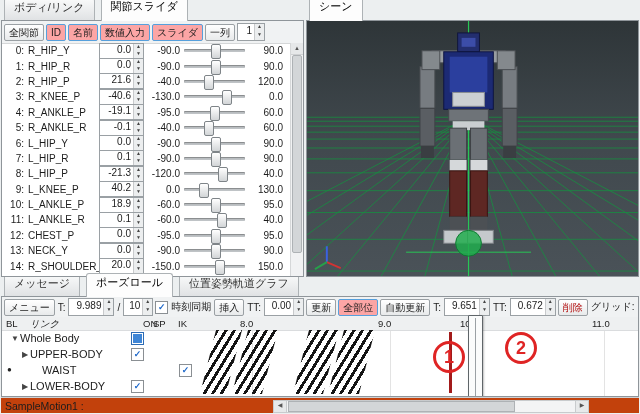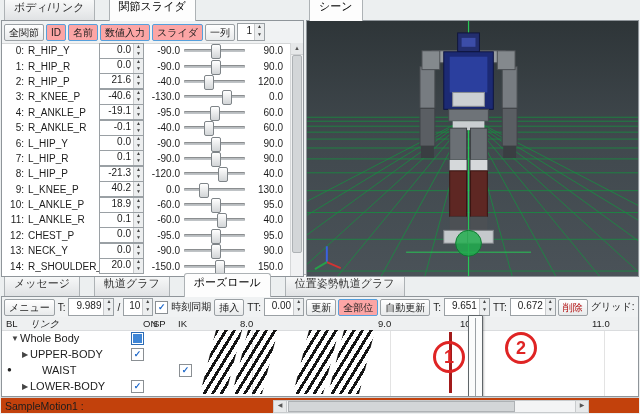--- a/index.html
+++ b/index.html
@@ -1,17 +1,17 @@
 <!DOCTYPE html>
 <html><head>
 <meta charset="utf-8">
 <style>
   html,body{margin:0;padding:0;}
   .app{position:relative;width:640px;height:414px;background:#eceff0;font-family:"Liberation Sans",sans-serif;font-size:11px;color:#1c1c1c;overflow:hidden;}
-  .tabbar{display:flex;align-items:flex-end;height:19px;padding-left:3px;gap:14px;position:relative;}
+  .tabbar{display:flex;align-items:flex-end;height:19px;padding-left:3px;gap:6px;position:relative;}
   .tab{padding:2px 9px;background:linear-gradient(#f9fafa,#e0e2e4);border:1px solid #adb2b5;border-bottom:none;border-radius:3px 3px 0 0;font-size:11px;color:#333;height:17px;line-height:13px;white-space:nowrap;}
   .tab.active{background:#fdfdfd;color:#000;height:19px;margin-bottom:-1px;z-index:3;position:relative;}
   .panel-body{flex:1;background:#fff;border:1px solid #8f959a;position:relative;overflow:hidden;z-index:2;}
 
   .left-panel{position:absolute;left:1px;top:1px;width:303px;height:276px;display:flex;flex-direction:column;}
   .scene-panel{position:absolute;left:306px;top:1px;width:333px;height:276px;display:flex;flex-direction:column;}
 
   .jtoolbar{height:22px;display:flex;align-items:center;gap:2px;padding:0 2px;background:#f0f2f3;border-bottom:1px solid #d5d7d8;}
   .tbtn{border:1px solid #9aa0a4;background:linear-gradient(#ffffff,#e8eaeb);border-radius:2px;padding:2px 4px;font-size:10px;line-height:11px;white-space:nowrap;}
   .tbtn.pressed{background:#fca5a5;border-color:#56a0dc;}
@@ -451,21 +451,20 @@
           <line x1="20" y1="243" x2="34" y2="249" stroke="#d23333"></line>
           <line x1="20" y1="243" x2="8" y2="250" stroke="#27a04a"></line>
         </g>
       </svg>
     </div>
   </div>
 
   <div class="bottom">
     <div class="tabbar">
         <div class="tab">メッセージ</div>
-        <div class="tab">軌道グラフ</div>
         <div class="tab active">ポーズロール</div>
         <div class="tab">位置姿勢軌道グラフ</div>
       </div>
     <div class="bpanel">
       <div class="btoolbar">
         <span class="tbtn">メニュー</span>
         <span class="lbl">T:</span>
         <span class="spinbox">
           <span class="num" style="width:30px;">9.989</span>
           <span class="arrows">

